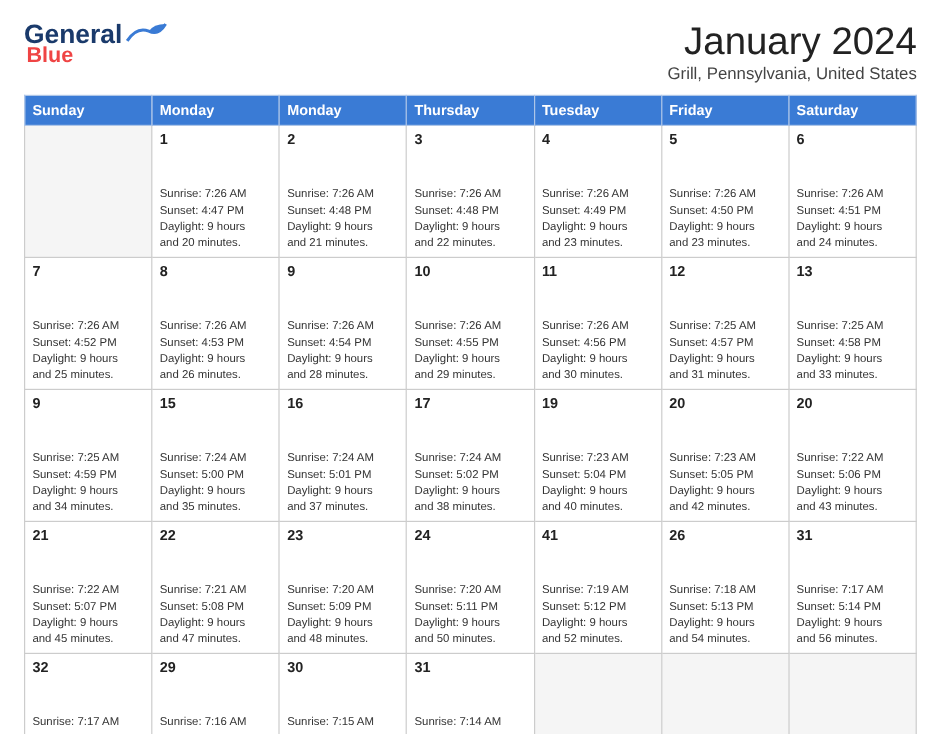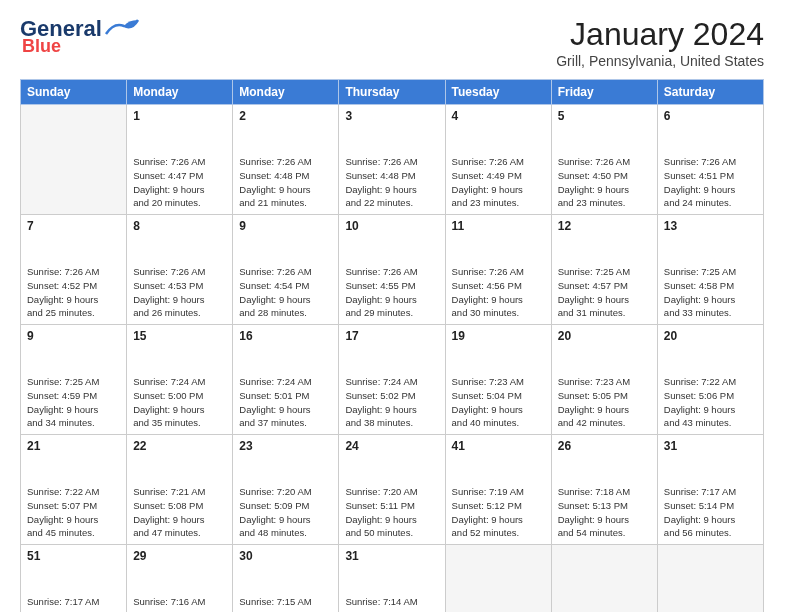--- a/index.html
+++ b/index.html
@@ -206,21 +206,21 @@
             <span class="day-num">26</span>
             <div class="day-detail">Sunrise: 7:18 AM<br>Sunset: 5:13 PM<br>Daylight: 9 hours<br>and 54 minutes.</div>
           </td>
           <td>
             <span class="day-num">31</span>
             <div class="day-detail">Sunrise: 7:17 AM<br>Sunset: 5:14 PM<br>Daylight: 9 hours<br>and 56 minutes.</div>
           </td>
         </tr>
         <tr>
           <td>
-            <span class="day-num">51</span>
+            <span class="day-num">32</span>
             <div class="day-detail">Sunrise: 7:17 AM<br>Sunset: 5:15 PM<br>Daylight: 9 hours<br>and 58 minutes.</div>
           </td>
           <td>
             <span class="day-num">29</span>
             <div class="day-detail">Sunrise: 7:16 AM<br>Sunset: 5:17 PM<br>Daylight: 10 hours<br>and 0 minutes.</div>
           </td>
           <td>
             <span class="day-num">30</span>
             <div class="day-detail">Sunrise: 7:15 AM<br>Sunset: 5:18 PM<br>Daylight: 10 hours<br>and 2 minutes.</div>
           </td>

